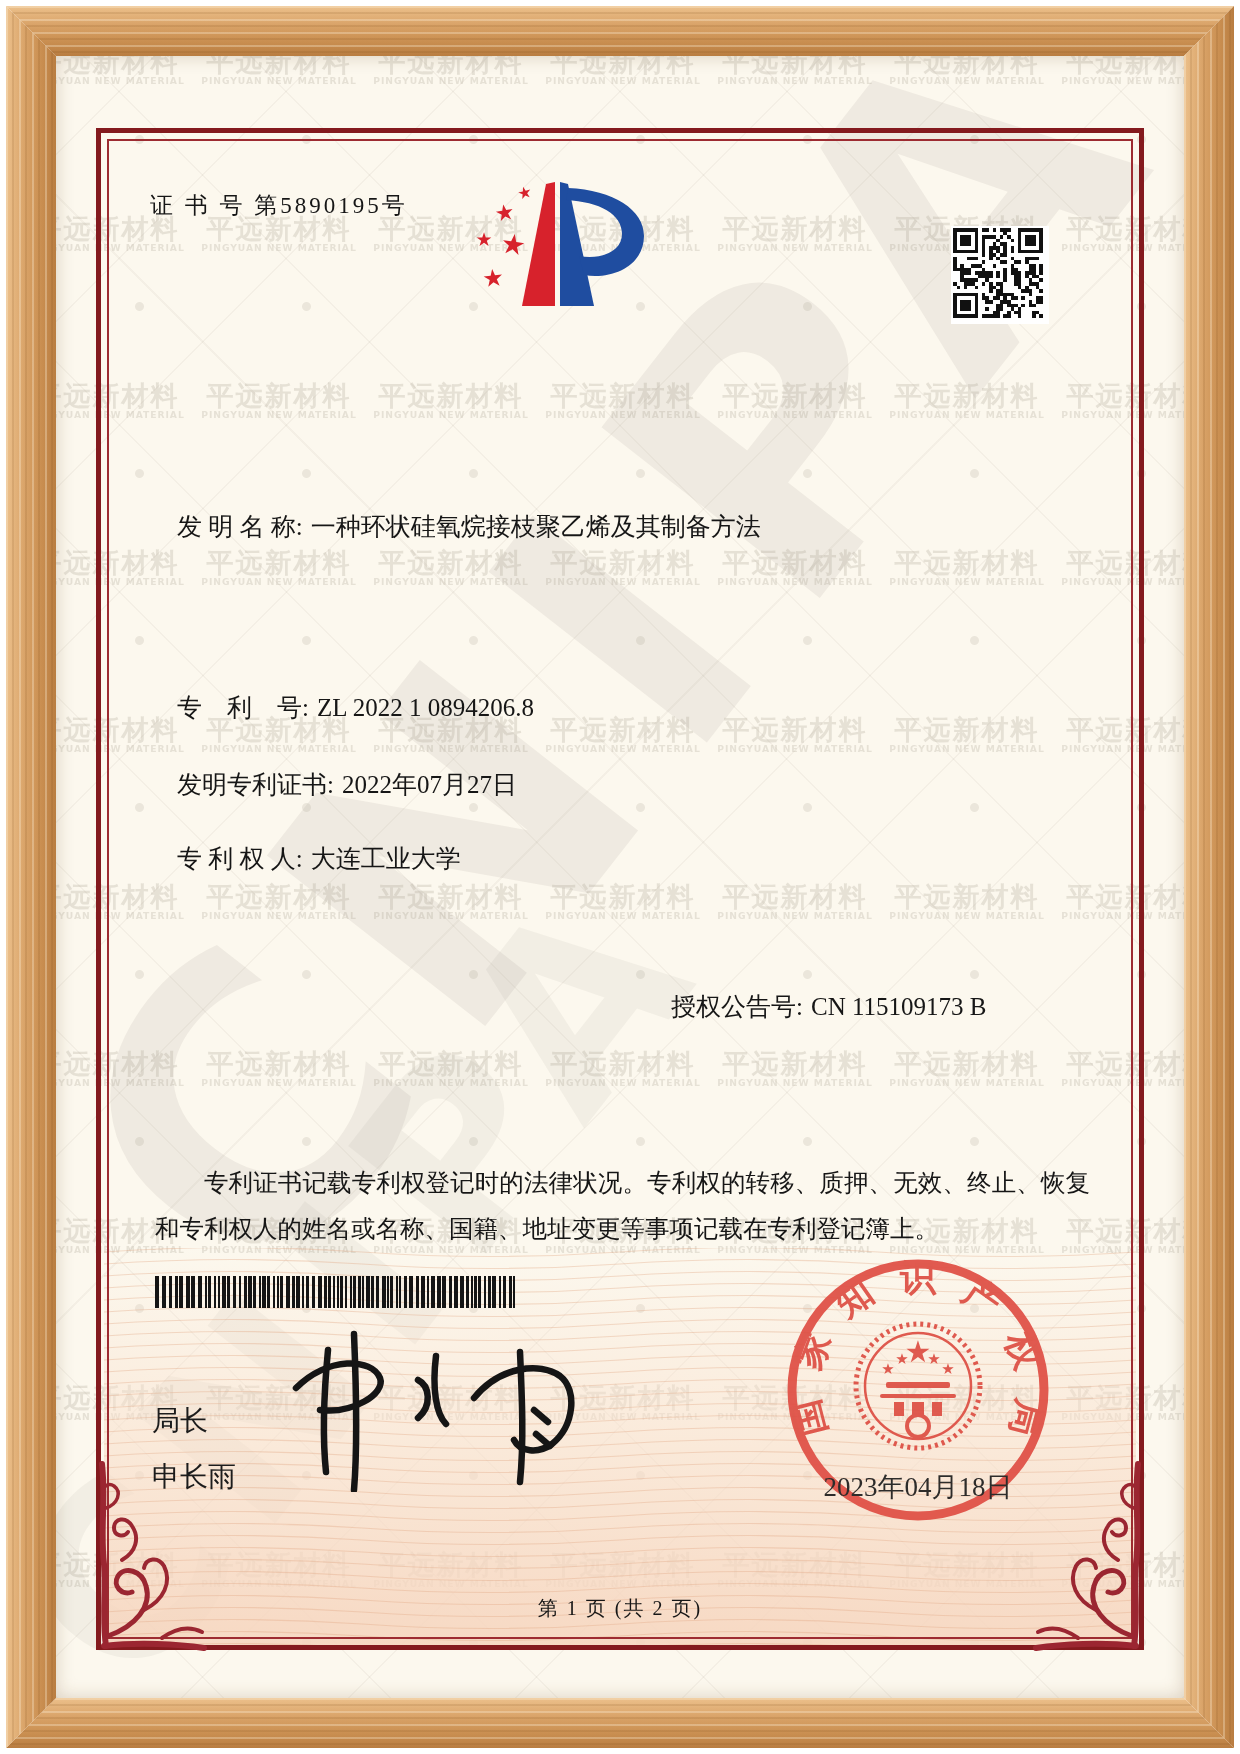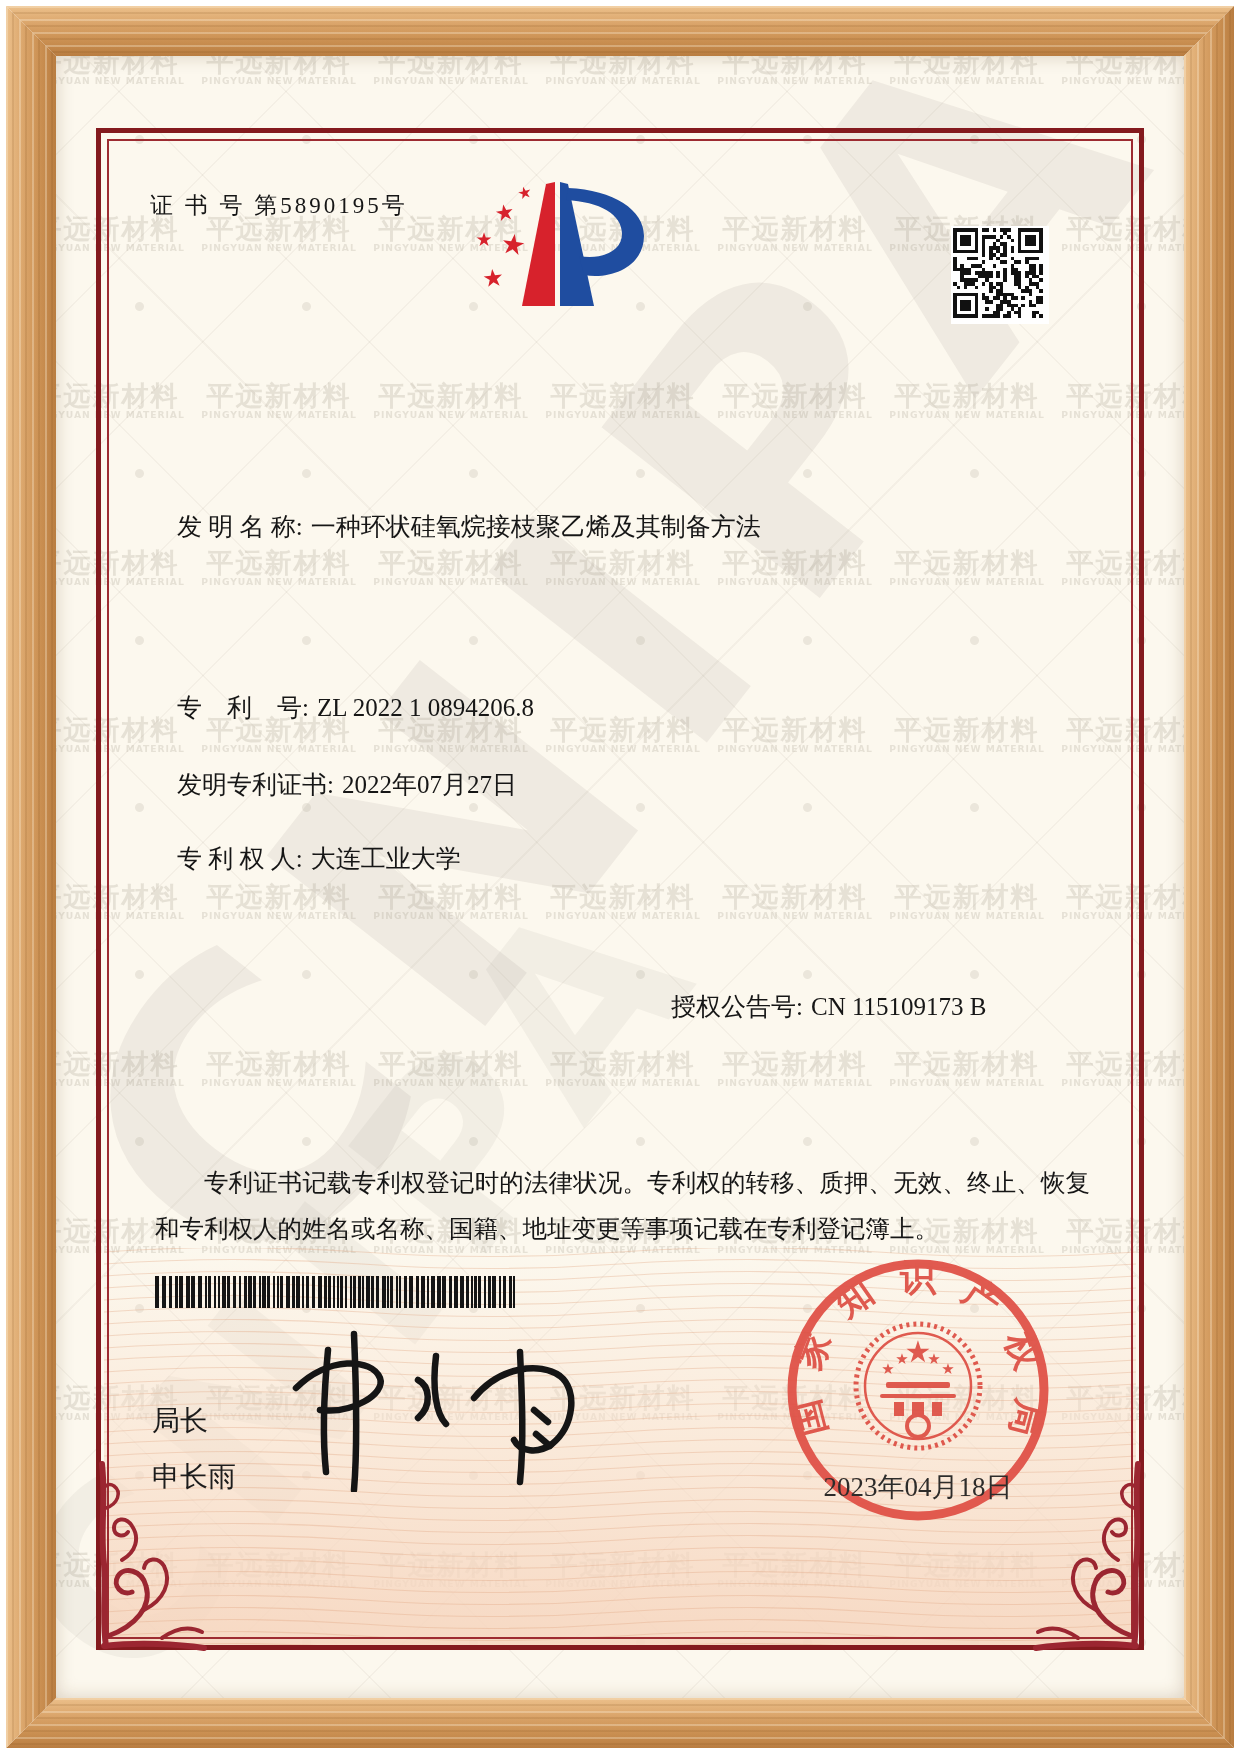--- a/index.html
+++ b/index.html
@@ -822,18 +822,19 @@
         <rect x="98" y="140" width="76" height="4" rx="2"></rect>
         <rect x="112" y="148" width="10" height="14"></rect>
         <rect x="130" y="148" width="12" height="14"></rect>
         <rect x="150" y="148" width="10" height="14"></rect>
         <circle cx="136" cy="172" r="11" fill="none" stroke="#dd4f44" stroke-width="4"></circle>
       </g>
     </g>
     <text x="136" y="242" text-anchor="middle" font-size="27" fill="#1e1e1e" font-family="Liberation Serif, serif">2023年04月18日</text>
   </svg>
 
+  <div class="abs page-info">第 1 页 (共 2 页)</div>
 
   <div class="wood wood-h f-top"></div>
   <div class="wood wood-h f-bottom"></div>
   <div class="wood wood-v f-left"></div>
   <div class="wood wood-v f-right"></div>
 </div>
 
 </body></html>

